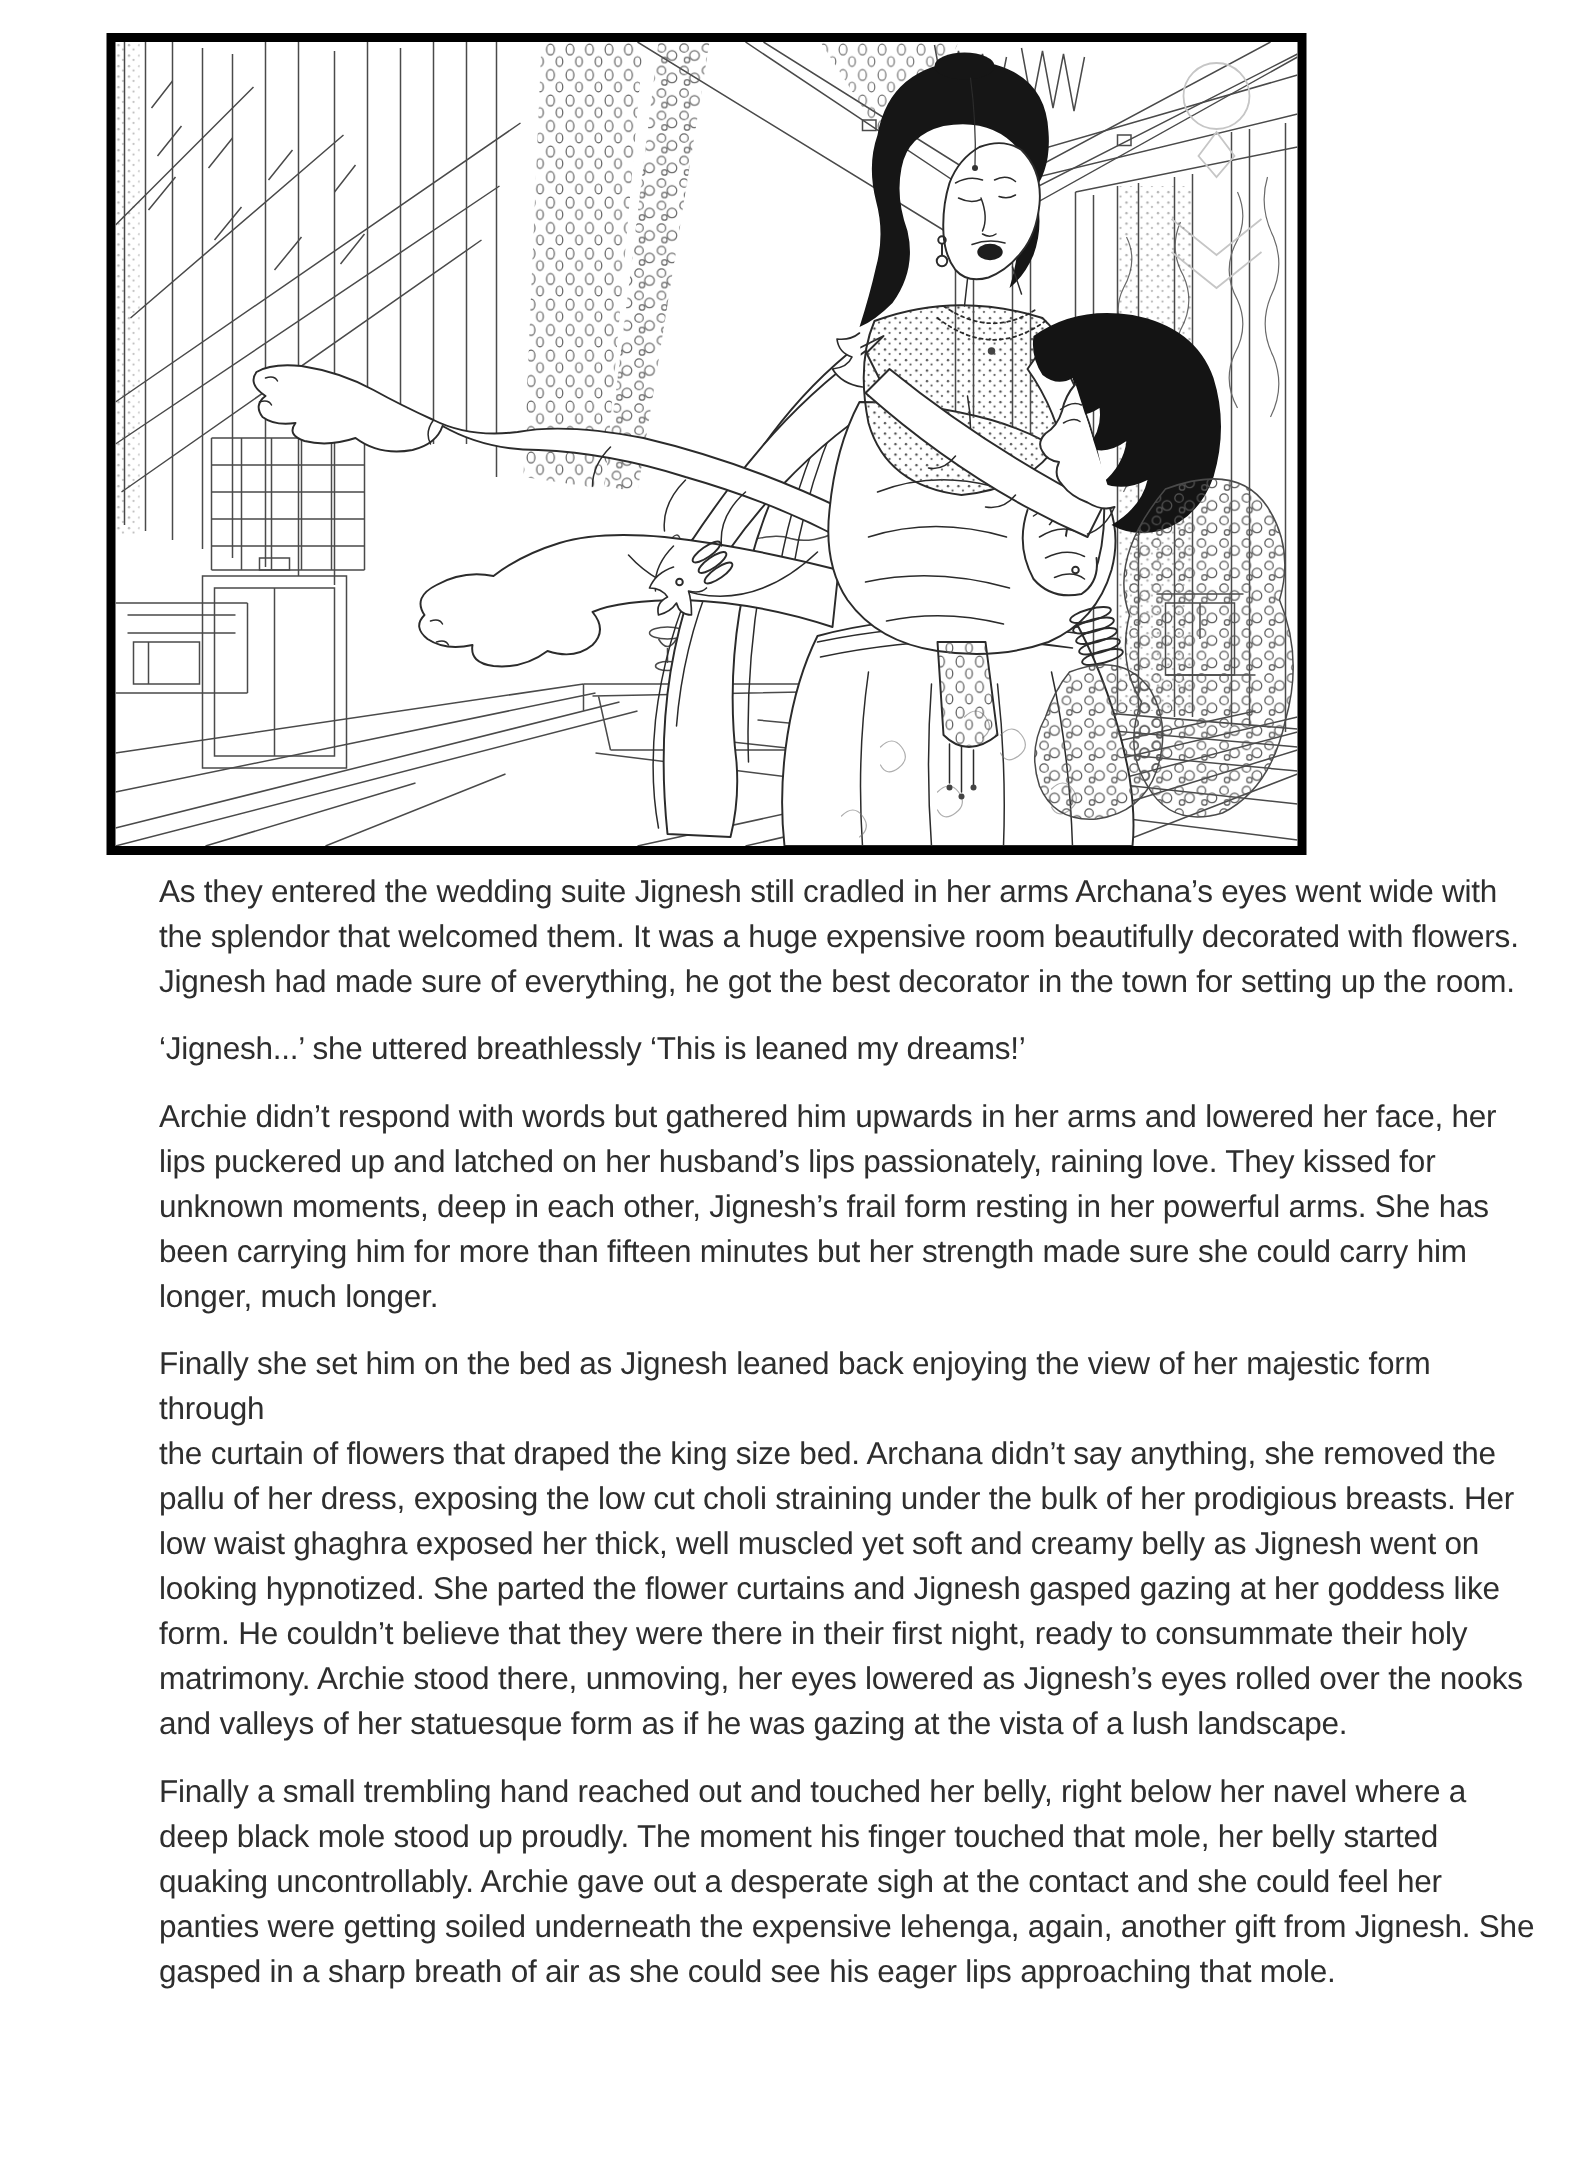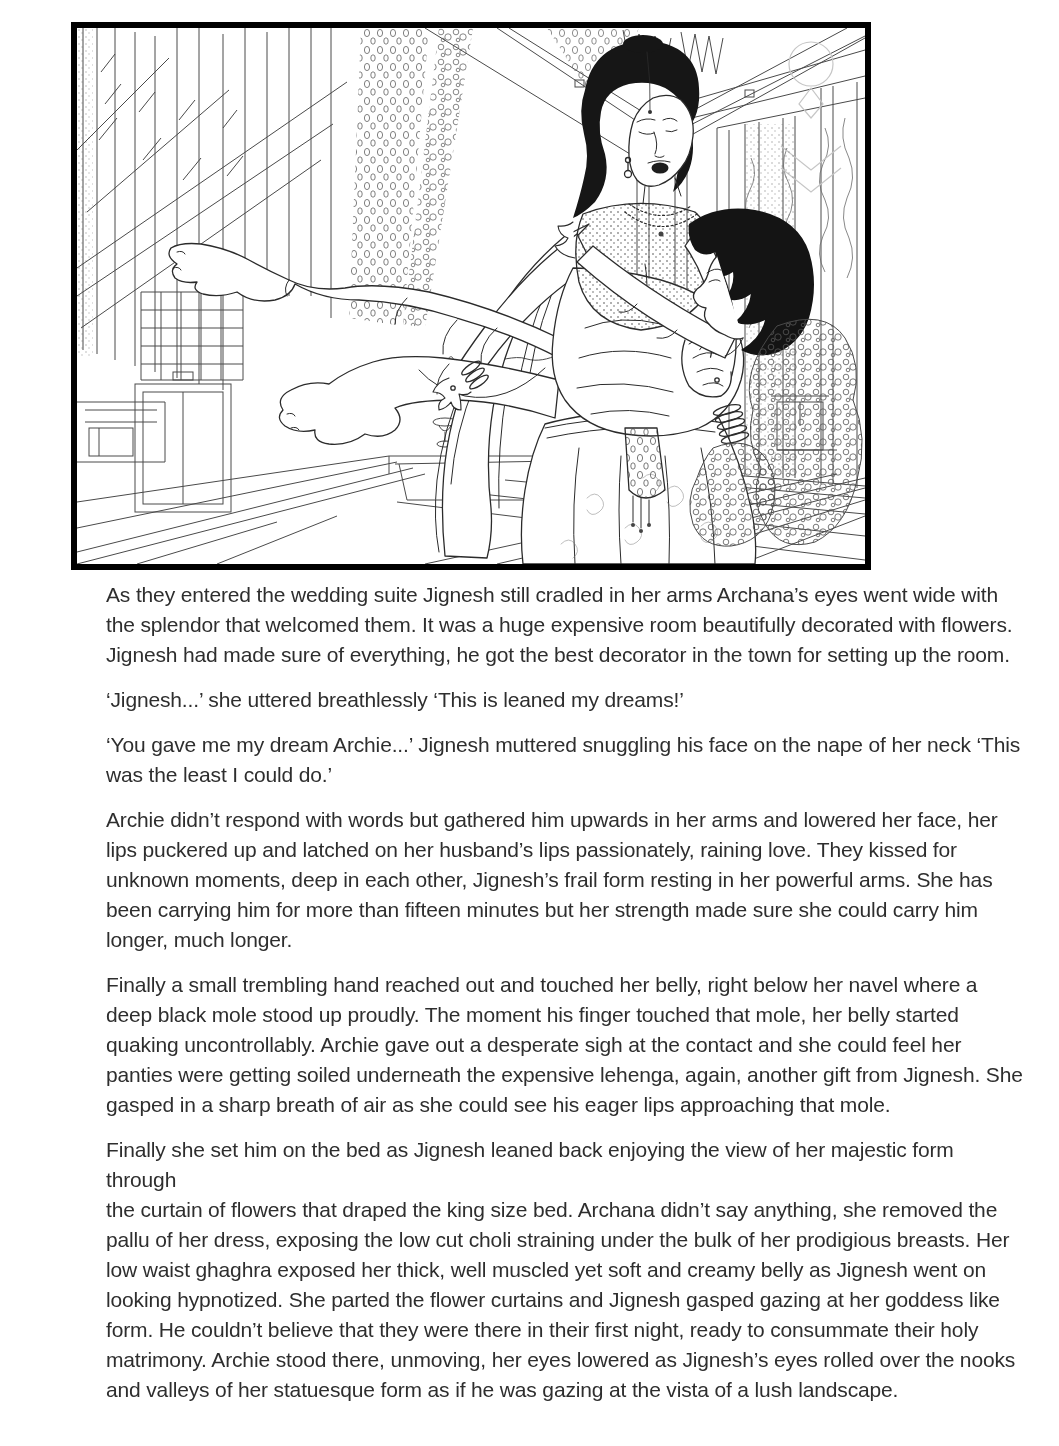--- a/index.html
+++ b/index.html
@@ -201,35 +201,33 @@
         <path d="M636,420 Q672,406 690,432 Q704,456 694,486 Q684,514 654,518 Q626,520 616,496 Q608,472 620,450 Q626,432 636,420 Z" fill="url(#peb)" stroke="#4a4a4a"></path>
       </g>
     </svg>
   </figure>
 
   <div class="story">
     <p>As they entered the wedding suite Jignesh still cradled in her arms Archana’s eyes went wide with
 the splendor that welcomed them. It was a huge expensive room beautifully decorated with flowers.
 Jignesh had made sure of everything, he got the best decorator in the town for setting up the room.</p>
     <p>‘Jignesh...’ she uttered breathlessly ‘This is leaned my dreams!’</p>
-    <p>‘You gave me my dream Archie...’ Jignesh muttered snuggling his face on the nape of her neck ‘This
-was the least I could do.’</p>
     <p>Archie didn’t respond with words but gathered him upwards in her arms and lowered her face, her
 lips puckered up and latched on her husband’s lips passionately, raining love. They kissed for
 unknown moments, deep in each other, Jignesh’s frail form resting in her powerful arms. She has
 been carrying him for more than fifteen minutes but her strength made sure she could carry him
 longer, much longer.</p>
-    <p>Finally a small trembling hand reached out and touched her belly, right below her navel where a
-deep black mole stood up proudly. The moment his finger touched that mole, her belly started
-quaking uncontrollably. Archie gave out a desperate sigh at the contact and she could feel her
-panties were getting soiled underneath the expensive lehenga, again, another gift from Jignesh. She
-gasped in a sharp breath of air as she could see his eager lips approaching that mole.</p>
     <p>Finally she set him on the bed as Jignesh leaned back enjoying the view of her majestic form through
 the curtain of flowers that draped the king size bed. Archana didn’t say anything, she removed the
 pallu of her dress, exposing the low cut choli straining under the bulk of her prodigious breasts. Her
 low waist ghaghra exposed her thick, well muscled yet soft and creamy belly as Jignesh went on
 looking hypnotized. She parted the flower curtains and Jignesh gasped gazing at her goddess like
 form. He couldn’t believe that they were there in their first night, ready to consummate their holy
 matrimony. Archie stood there, unmoving, her eyes lowered as Jignesh’s eyes rolled over the nooks
 and valleys of her statuesque form as if he was gazing at the vista of a lush landscape.</p>
+    <p>Finally a small trembling hand reached out and touched her belly, right below her navel where a
+deep black mole stood up proudly. The moment his finger touched that mole, her belly started
+quaking uncontrollably. Archie gave out a desperate sigh at the contact and she could feel her
+panties were getting soiled underneath the expensive lehenga, again, another gift from Jignesh. She
+gasped in a sharp breath of air as she could see his eager lips approaching that mole.</p>
   </div>
 
 </div>
 
 </body></html>

